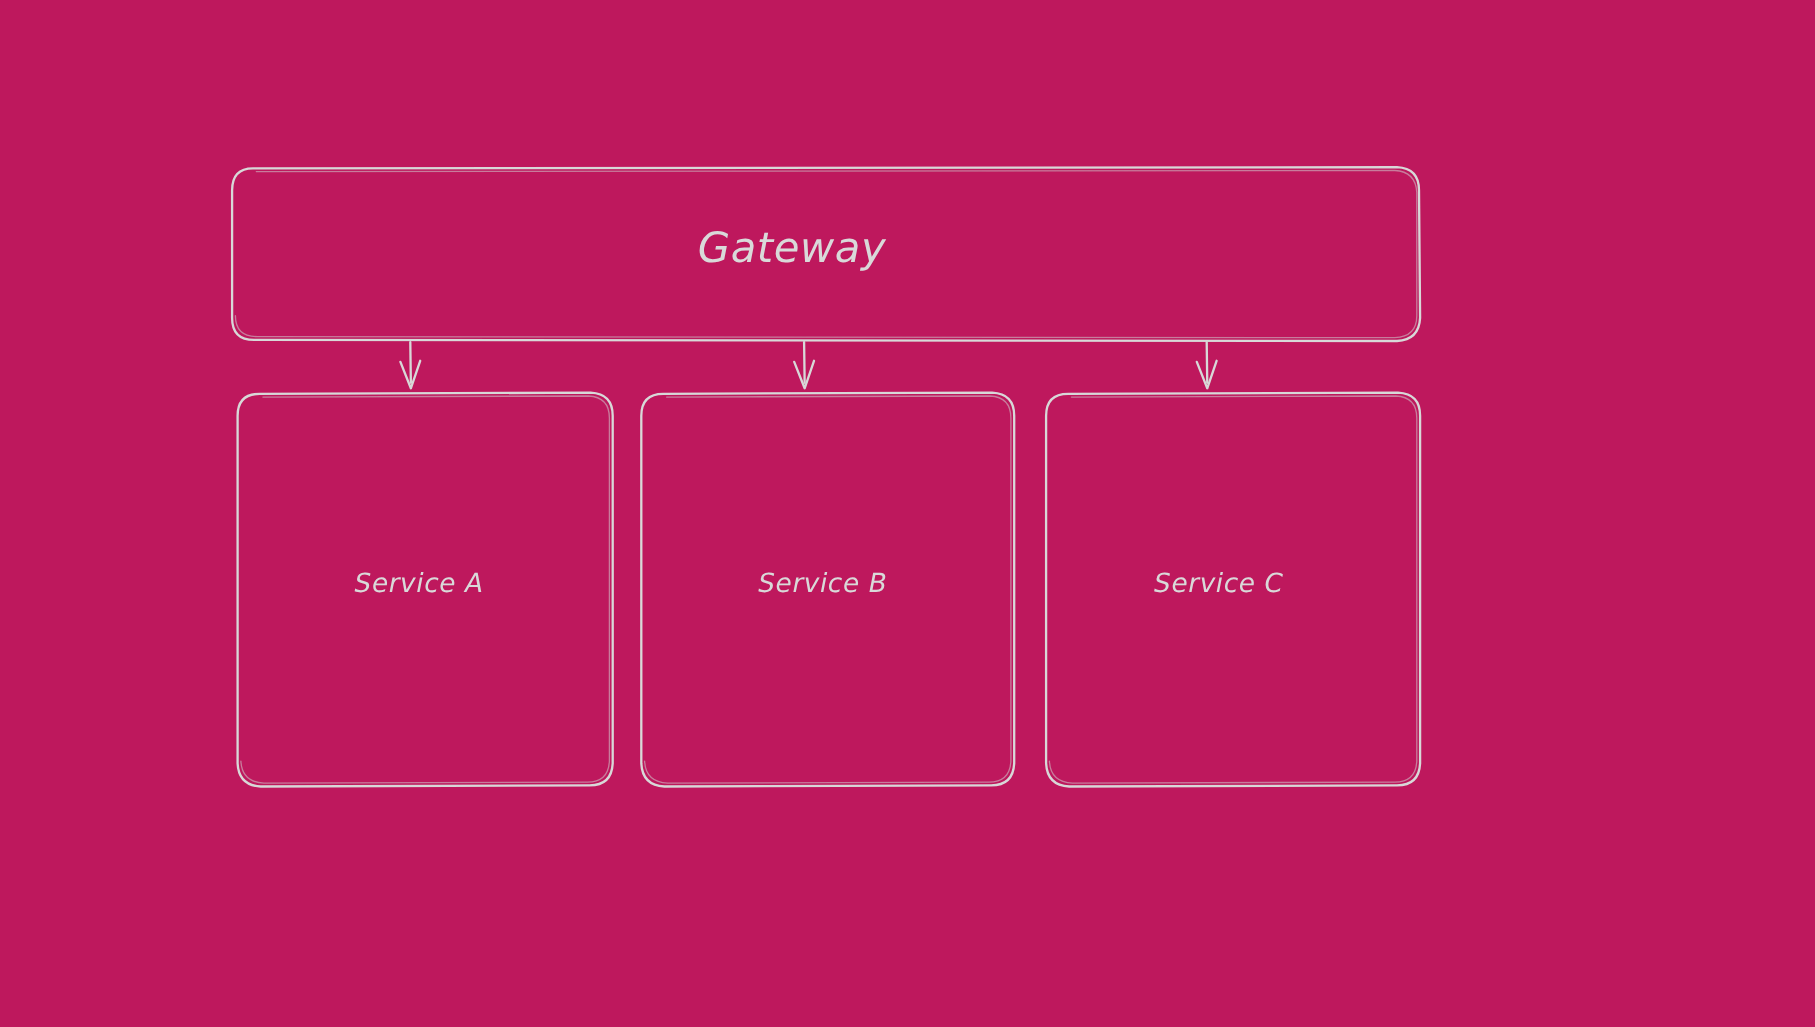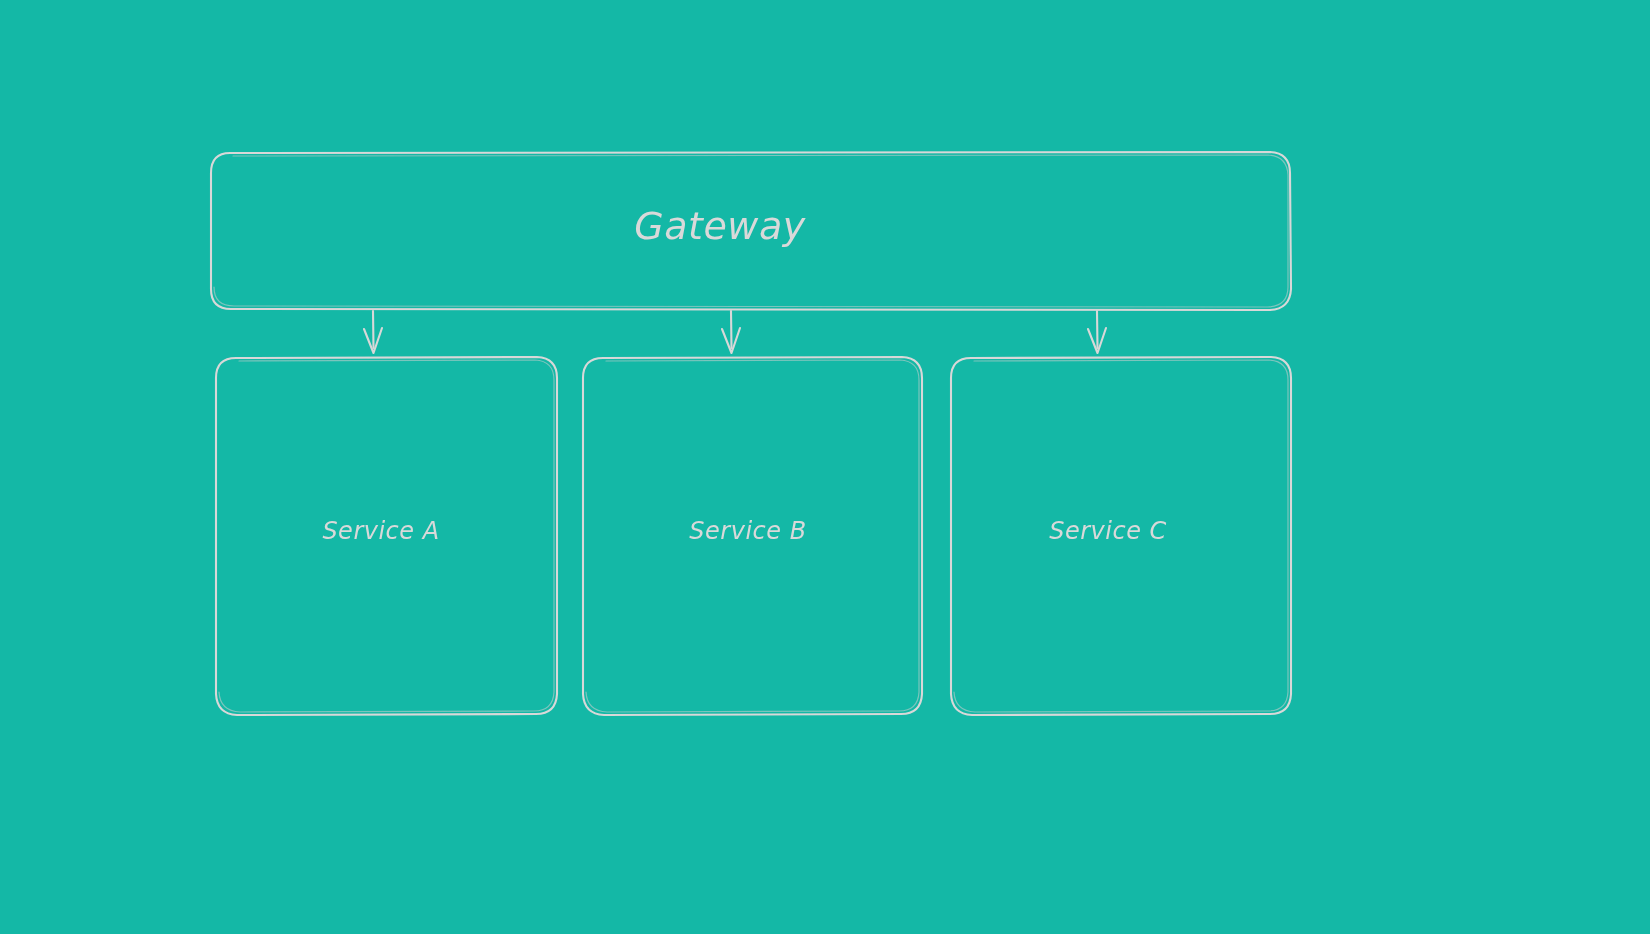--- a/index.html
+++ b/index.html
@@ -4,21 +4,21 @@
 <style>
   html, body {
     margin: 0;
     padding: 0;
     background: #161616;
   }
   #canvas {
     position: relative;
     width: 1650px;
     height: 934px;
-    background: #14b8a6;
+    background: #be185d;
     overflow: hidden;
     font-family: "DejaVu Sans", sans-serif;
   }
   svg.diagram {
     position: absolute;
     left: 0;
     top: 0;
     width: 1650px;
     height: 934px;
     display: block;

